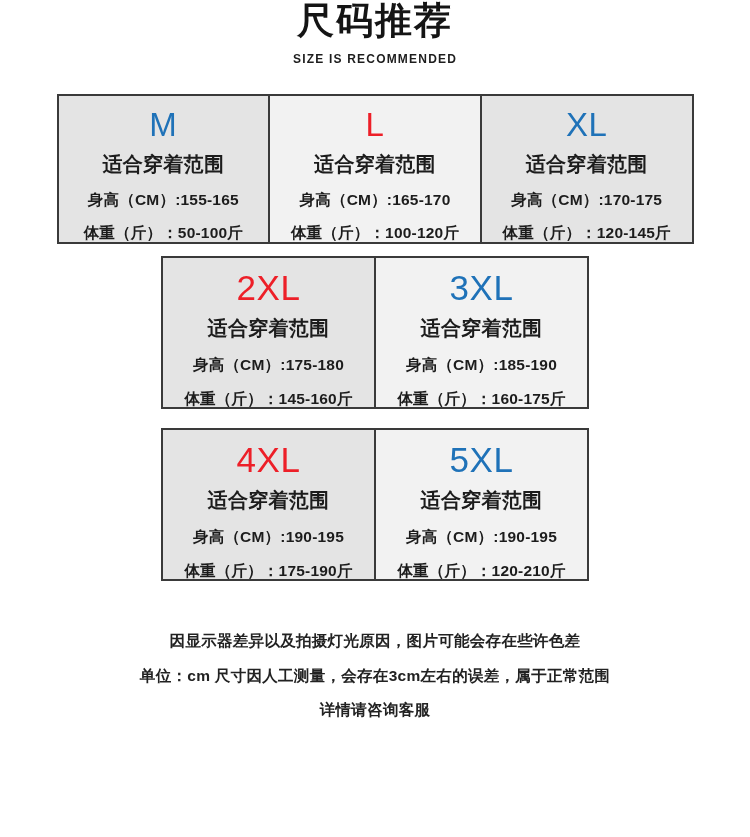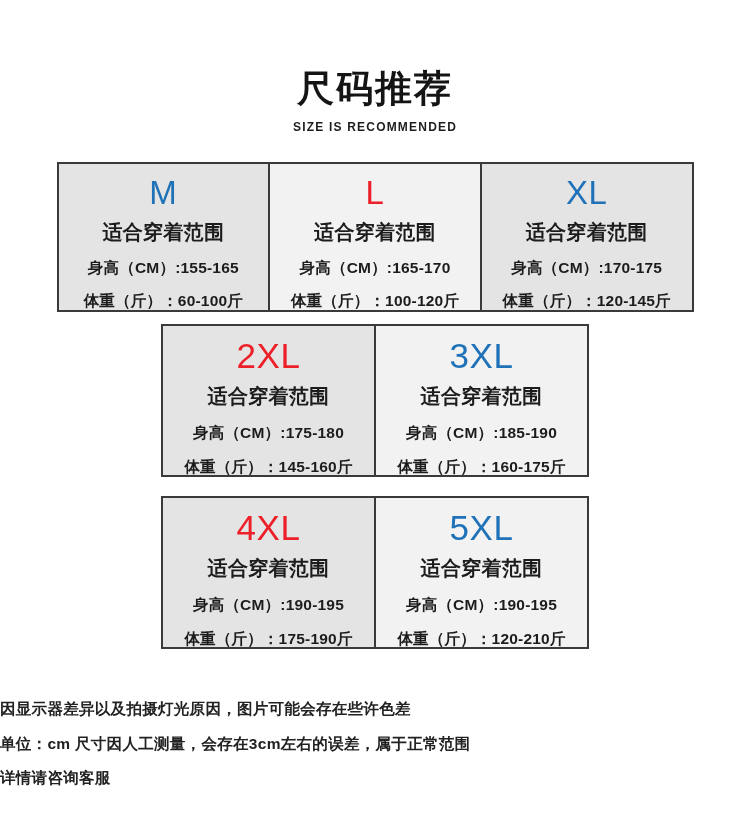--- a/index.html
+++ b/index.html
@@ -12,21 +12,20 @@
     background: #ffffff;
     font-family: "Liberation Sans", "DejaVu Sans", sans-serif;
     color: #1a1a1a;
     overflow: hidden;
     position: relative;
   }
 
   
   .header {
     text-align: center;
-    padding-top: 68px;
   }
   .title-cn {
     font-size: 37px;
     font-weight: 700;
     letter-spacing: 2px;
     color: #141414;
     line-height: 1.15;
   }
   .title-en {
     font-size: 12px;
@@ -101,20 +100,21 @@
     font-weight: 700;
     color: #1c1c1c;
     margin-top: 13px;
     letter-spacing: 0.2px;
     white-space: nowrap;
   }
   .row-1 .spec { margin-top: 12px; }
 
   
   .footer {
+    text-align: center;
     margin-top: 52px;
   }
   .footer-line {
     font-size: 15.5px;
     font-weight: 700;
     color: #222222;
     line-height: 1;
     letter-spacing: 0.3px;
     margin-bottom: 20px;
   }
@@ -126,21 +126,21 @@
 <div class="header">
   <div class="title-cn">尺码推荐</div>
   <div class="title-en">SIZE IS RECOMMENDED</div>
 </div>
 
 <div class="row row-1">
   <div class="cell shade-dark">
     <div class="size-label size-blue">M</div>
     <div class="fit-range">适合穿着范围</div>
     <div class="spec">身高（CM）:155-165</div>
-    <div class="spec">体重（斤）：60-100斤</div>
+    <div class="spec">体重（斤）：50-100斤</div>
   </div>
   <div class="cell shade-light">
     <div class="size-label size-red">L</div>
     <div class="fit-range">适合穿着范围</div>
     <div class="spec">身高（CM）:165-170</div>
     <div class="spec">体重（斤）：100-120斤</div>
   </div>
   <div class="cell shade-dark">
     <div class="size-label size-blue">XL</div>
     <div class="fit-range">适合穿着范围</div>

